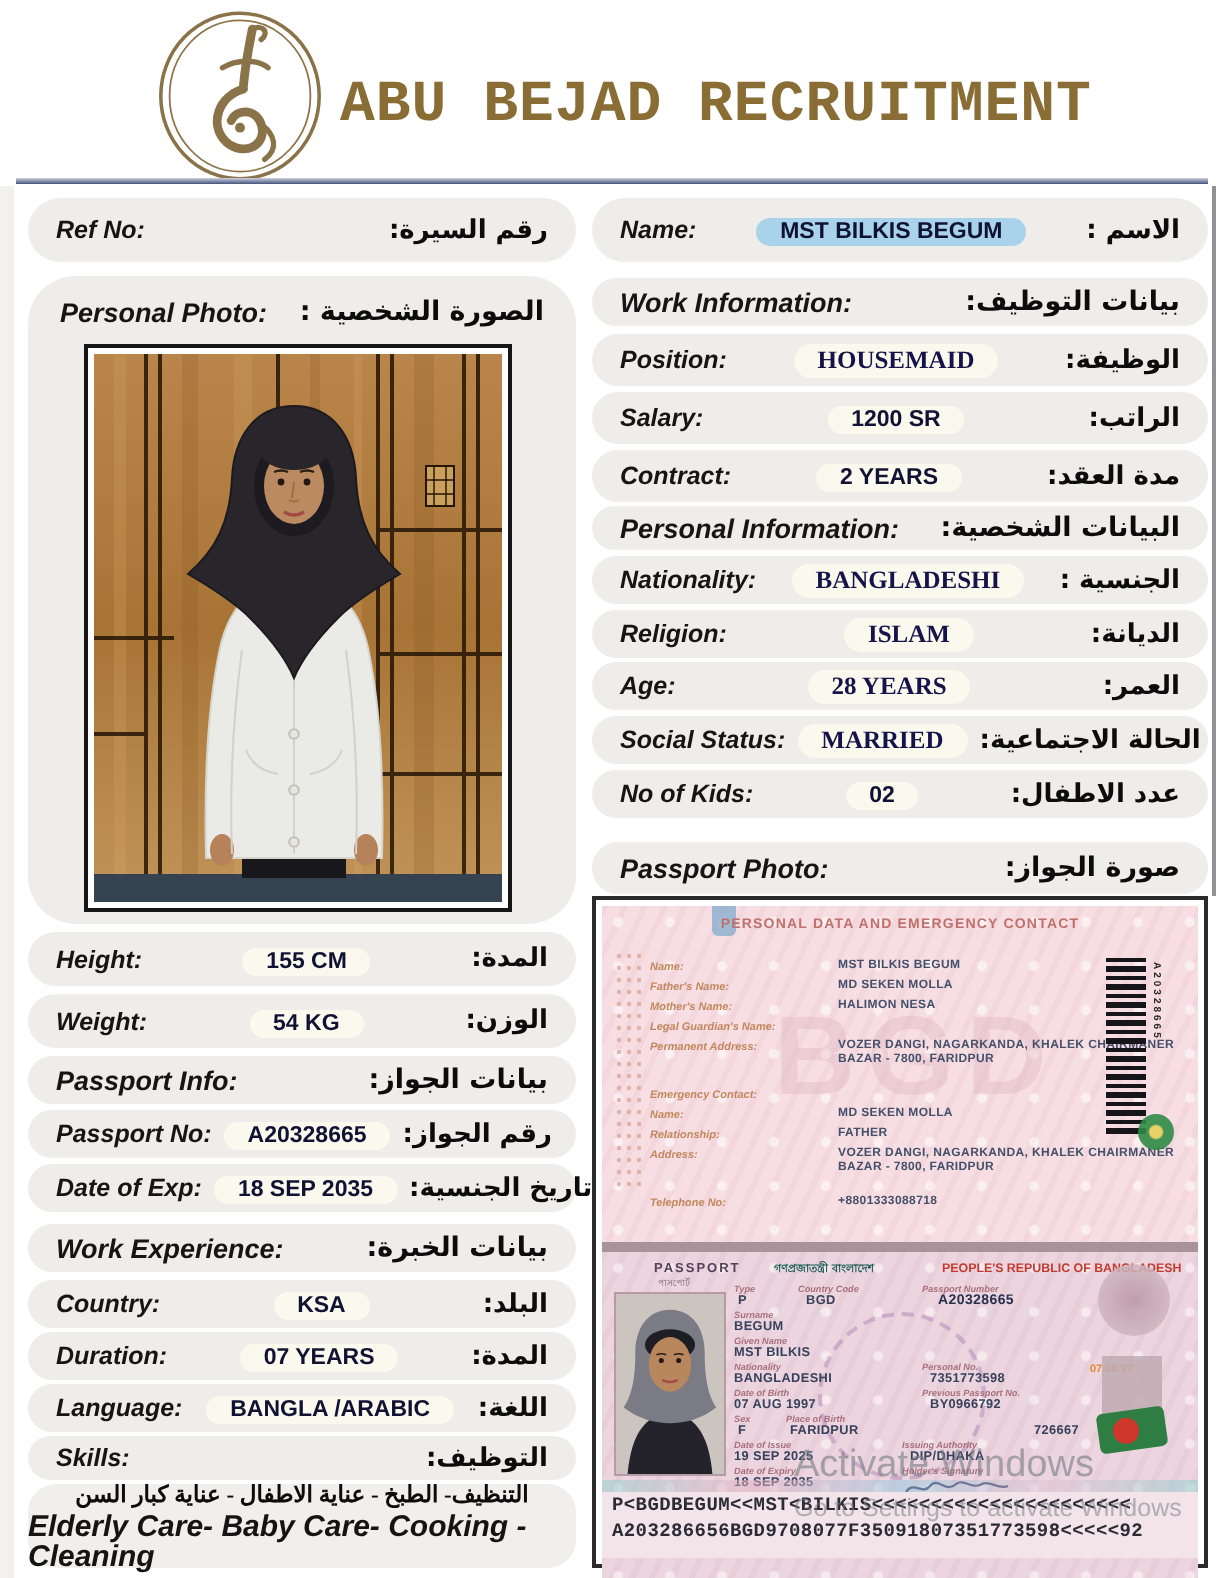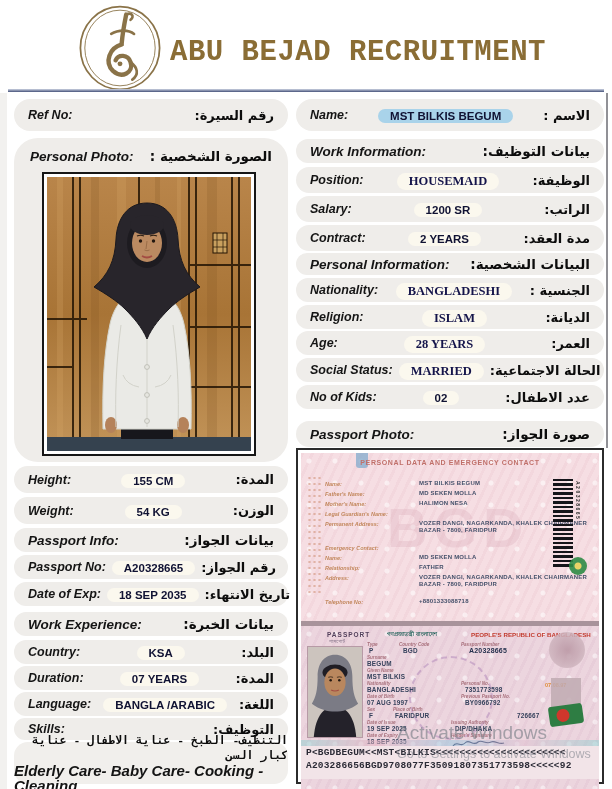--- a/index.html
+++ b/index.html
@@ -35,21 +35,21 @@
               border-radius:24px}
   .photo-card .caption{position:absolute;left:16px;right:16px;top:10px;display:flex;
                        justify-content:space-between;align-items:center}
   .photo-frame{position:absolute;left:28px;top:34px;width:214px;height:284px;border:2px solid #161616;
                background:#fff;padding:3px}
   .photo-frame svg{width:100%;height:100%;display:block}
   
   .skills-card{position:absolute;left:14px;top:742px;width:274px;height:42px;background:#f1efec;
                border-radius:14px;display:flex;flex-direction:column;justify-content:center;
                align-items:center;line-height:15px}
-  .sk-ar{font-weight:700;font-size:11.5px;direction:rtl;font-family:Liberation Mono, monospace;color:#0c0c0c}
+  .sk-ar{font-weight:700;font-size:11.5px;direction:rtl;font-family:Liberation Serif, serif;color:#0c0c0c}
   .sk-en{font-weight:700;font-style:italic;font-size:15px;color:#141414}
   
   .pp-card{position:absolute;left:296px;top:448px;width:308px;height:336px;background:#fff;
            border:2px solid #2b2b2b}
   .pp-scan{position:absolute;left:3px;top:3px;width:298px;height:326px}
   .p1{position:absolute;left:0;top:0;width:298px;height:168px;background:#f6dee3;overflow:hidden;
       background-image:radial-gradient(circle at 8px 8px, rgba(255,255,255,.55) 2px, transparent 3px),
       repeating-linear-gradient(115deg, rgba(205,130,150,.08) 0 3px, transparent 3px 9px);
       background-size:26px 22px,auto}
   .gapstrip{position:absolute;left:0;top:168px;width:298px;height:5px;background:#a8939b}
@@ -224,21 +224,21 @@
     <span class="ar">بيانات الجواز:</span>
   </div>
   <div class="pill lcol" style="top:555px;height:24px">
     <span class="lbl">Passport No:</span>
     <span class="val"><span class="vp">A20328665</span></span>
     <span class="ar">رقم الجواز:</span>
   </div>
   <div class="pill lcol" style="top:582px;height:24px">
     <span class="lbl">Date of Exp:</span>
     <span class="val"><span class="vp">18 SEP 2035</span></span>
-    <span class="ar">تاريخ الانتهاء:</span>
+    <span class="ar">تاريخ الجنسية:</span>
   </div>
 
   <div class="pill lcol sb hdr" style="top:612px;height:24px">
     <span class="lbl">Work Experience:</span>
     <span class="ar">بيانات الخبرة:</span>
   </div>
   <div class="pill lcol" style="top:640px;height:24px">
     <span class="lbl">Country:</span>
     <span class="val"><span class="vp">KSA</span></span>
     <span class="ar">البلد:</span>

